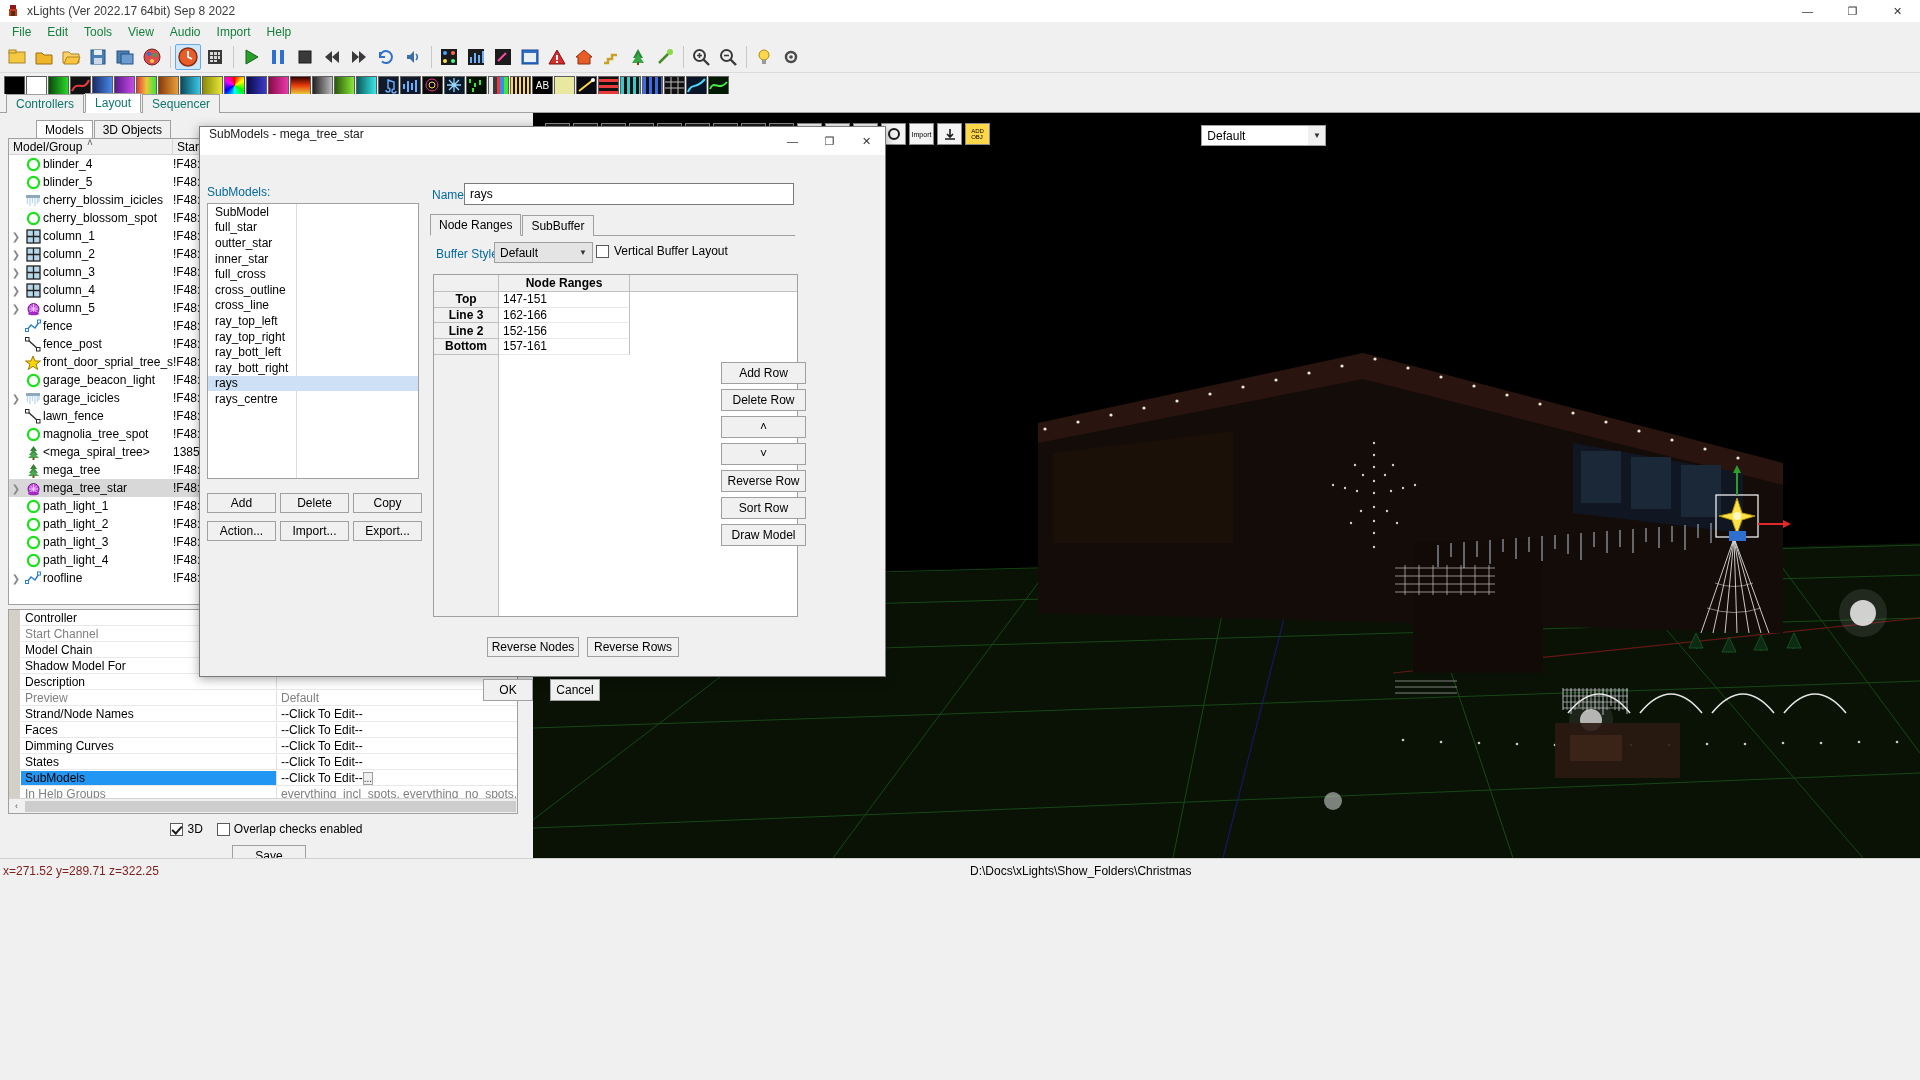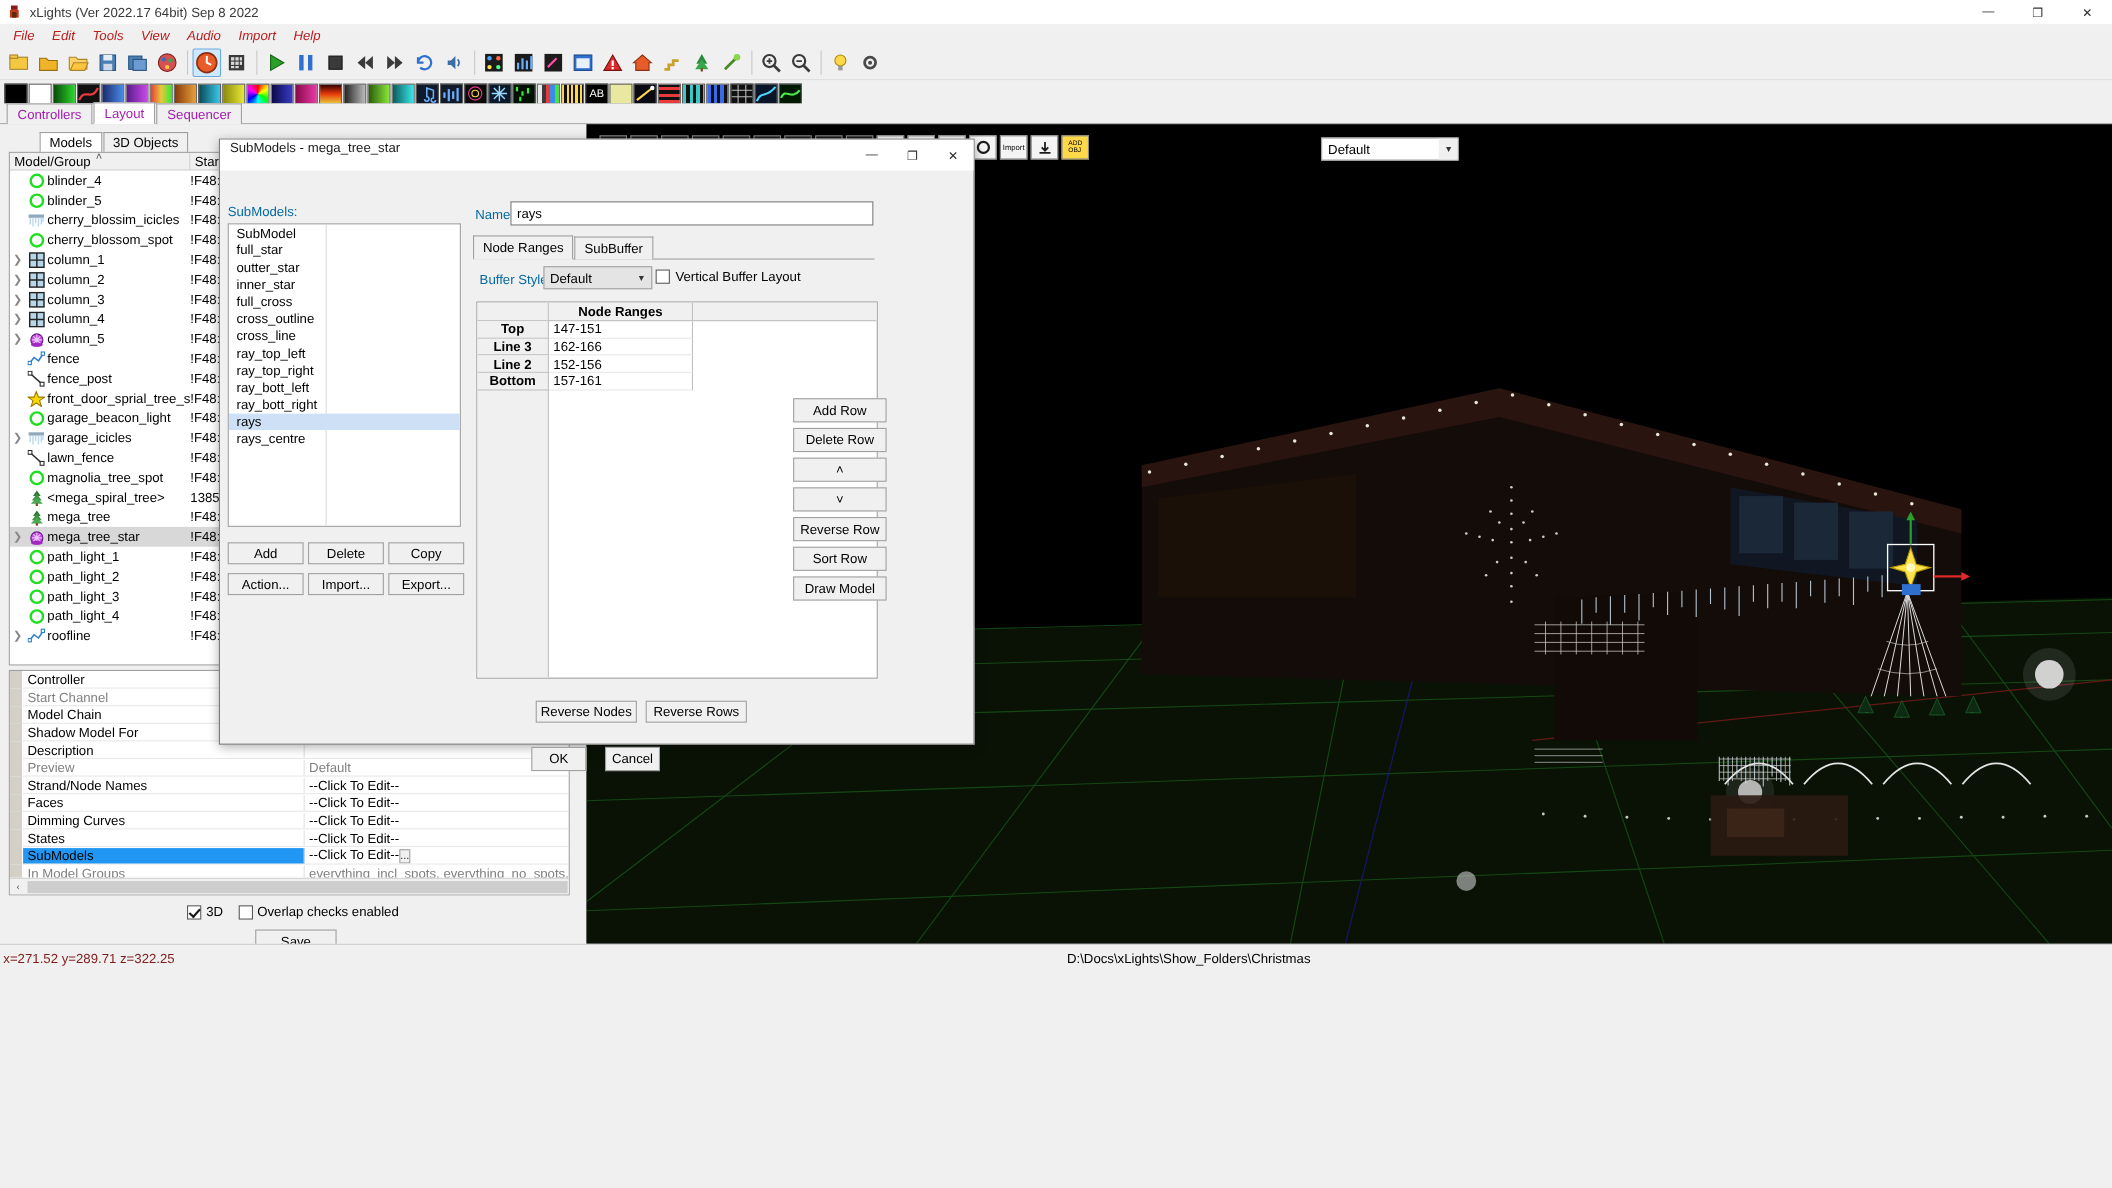--- a/index.html
+++ b/index.html
@@ -21,39 +21,39 @@
   }
   #titlebar .tb-icon { width: 16px; height: 16px; margin: 0 6px 0 5px; position: relative; }
   #titlebar .tb-title { font-size: 12px; color: #3a3a3a; }
   .winbtns { margin-left: auto; display: flex; height: 22px; }
   .winbtn { width: 45px; height: 22px; display: flex; align-items: center; justify-content: center;
             font-size: 11px; color: #333; }
 
   
   #menubar { position: absolute; left: 0; top: 22px; width: 1920px; height: 20px;
              background: #f0f0f0; display: flex; align-items: center; padding-left: 4px; }
-  #menubar .mi { padding: 2px 8px; font-size: 12px; color: #b91c1c; font-style: italic; }
+  #menubar .mi { padding: 2px 8px; font-size: 12px; color: #15803d; }
 
   
   #toolbar1 { position: absolute; left: 0; top: 42px; width: 1920px; height: 31px;
               background: #f0f0f0; border-bottom: 1px solid #dcdcdc;
               display: flex; align-items: center; padding-left: 4px; }
   #toolbar2 { position: absolute; left: 0; top: 73px; width: 1920px; height: 24px;
               background: #f0f0f0; display: flex; align-items: center; padding-left: 4px; }
   .tbtn { width: 26px; height: 26px; margin-right: 1px; display: flex; align-items: center;
           justify-content: center; border: 1px solid transparent; border-radius: 2px; }
   .tbsep { width: 1px; height: 22px; background: #c8c8c8; margin: 0 4px; }
 
   
   #maintabs { position: absolute; left: 0; top: 94px; width: 1920px; height: 19px;
               display: flex; align-items: flex-end; padding-left: 6px;
               border-bottom: 1px solid #a0a0a0; background: #f0f0f0; }
   .mtab { padding: 2px 9px 2px 9px; font-size: 12px; background: #f0f0f0;
           border: 1px solid #a0a0a0; border-bottom: none; margin-right: 1px;
-          color: #a21caf; position: relative; top: 1px; }
+          color: #0f766e; position: relative; top: 1px; }
   .mtab.active { background: #ffffff; border-bottom: 1px solid #ffffff; }
 
   
   #leftpanel { position: absolute; left: 0; top: 113px; width: 533px; height: 745px;
                background: #f0f0f0; }
   #subtabs { position: absolute; left: 8px; top: 7px; display: flex; align-items: flex-end; }
   .stab { padding: 2px 8px; font-size: 12px; background: #f0f0f0; border: 1px solid #a0a0a0;
           border-bottom: none; margin-right: 1px; }
   .stab.active { background: #ffffff; font-weight: normal; margin-left: 28px; }
 
@@ -1106,21 +1106,21 @@
             <span class="pgname">States</span>
             <span class="pgval">--Click To Edit--</span>
           </div>
           <div class="pgrow selected">
             <span class="pgmark"></span>
             <span class="pgname">SubModels</span>
             <span class="pgval">--Click To Edit--<span class="dots">...</span></span>
           </div>
           <div class="pgrow muted">
             <span class="pgmark"></span>
-            <span class="pgname">In Model Groups</span>
+            <span class="pgname">In Help Groups</span>
             <span class="pgval">everything_incl_spots, everything_no_spots, lawn</span>
           </div>
         </div>
       <div class="pg-hscroll">
         <div class="arr">‹</div>
         <div class="thumb"></div>
       </div>
     </div>
 
     <div id="bottomopts">

